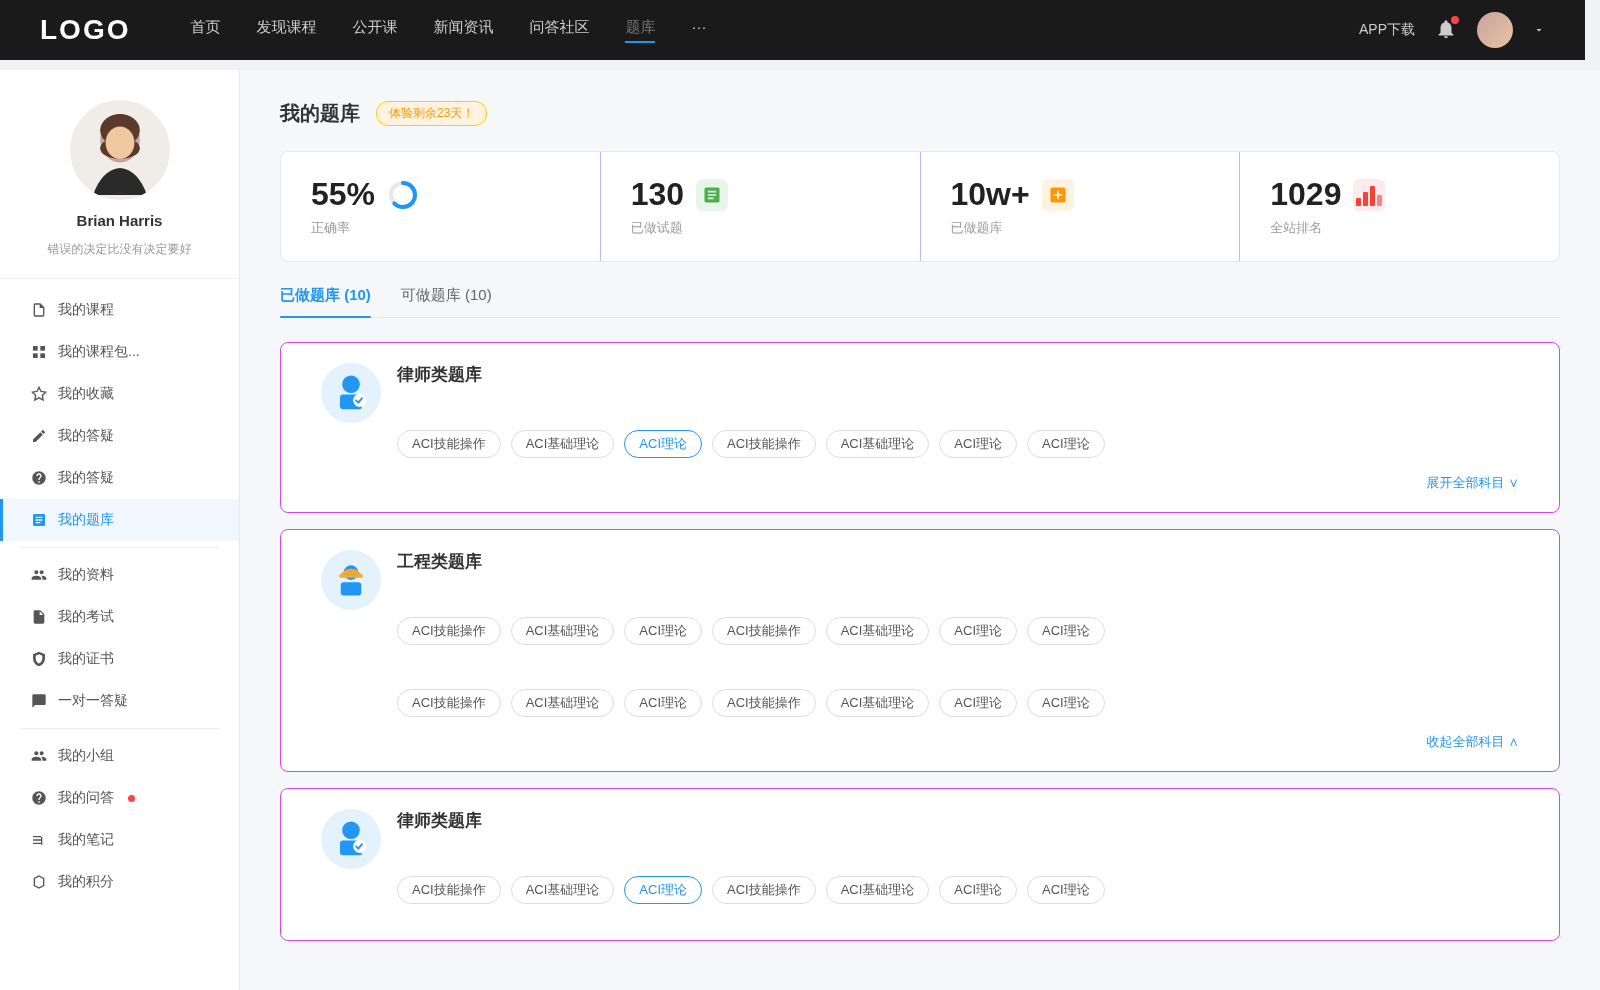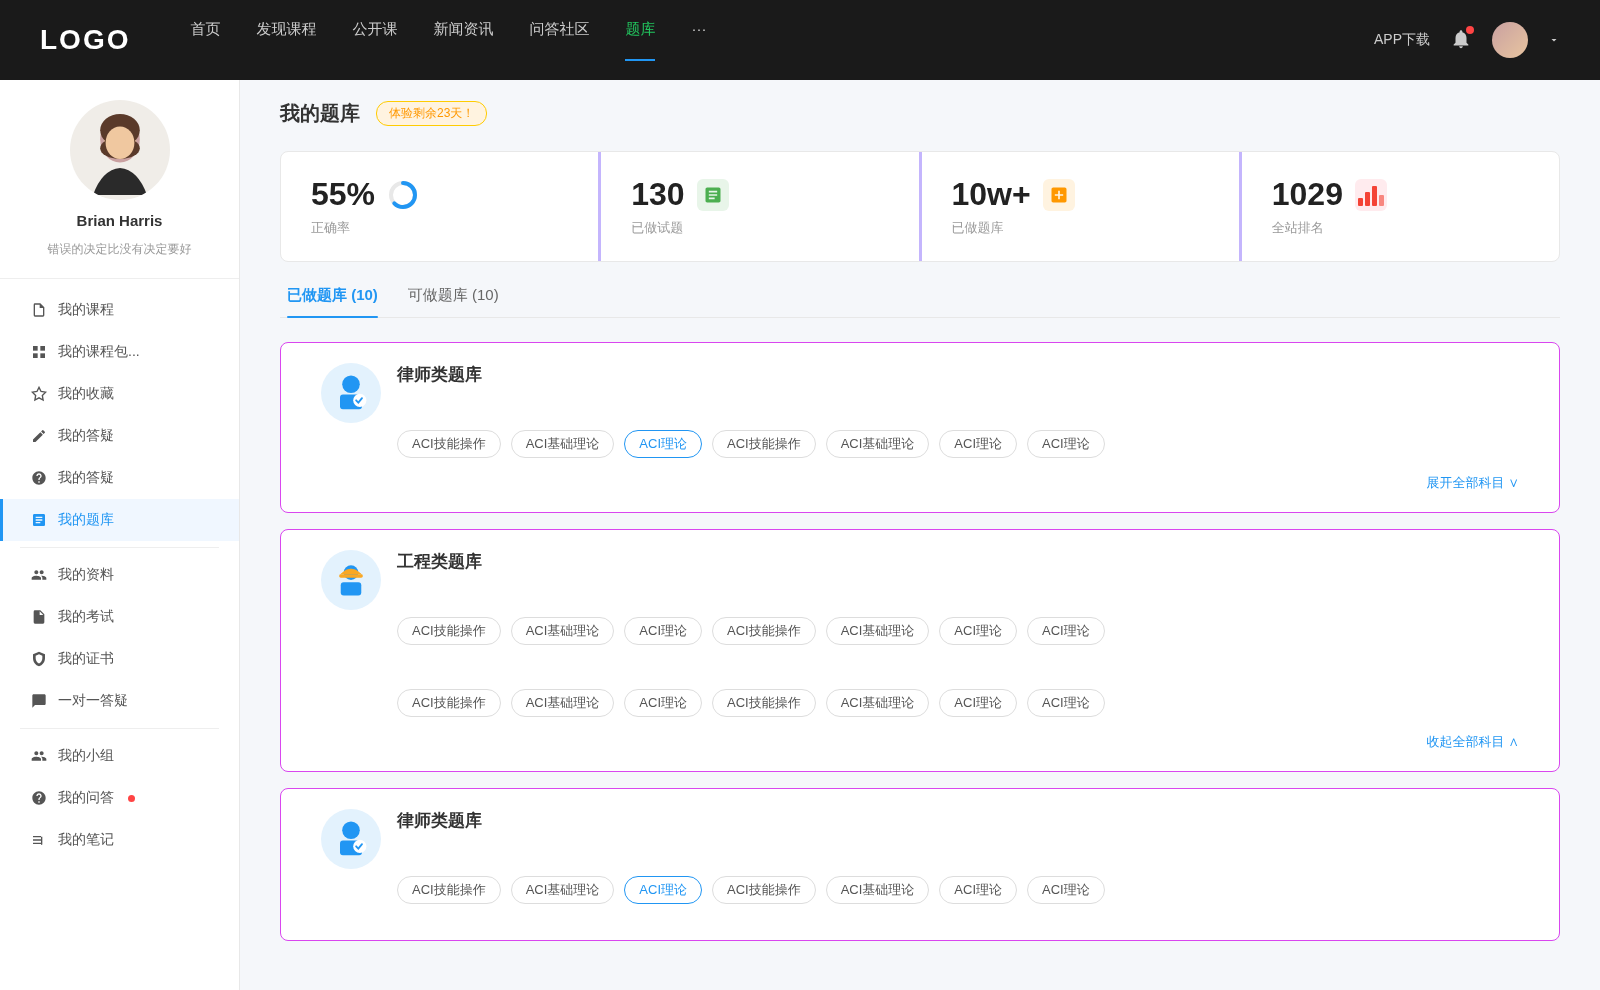--- a/index.html
+++ b/index.html
@@ -1,26 +1,26 @@
 <!DOCTYPE html>
 <html><head>
   <meta charset="utf-8">
   <style>
     * { box-sizing: border-box; margin: 0; padding: 0; }
     body { font-family: 'PingFang SC', 'Microsoft YaHei', sans-serif; background: #f0f2f5; color: #333; }
 
     
     .navbar {
       background: #1a1a1a;
-      height: 80px;
+      height: 60px;
       display: flex;
       align-items: center;
       padding: 0 40px;
       position: fixed;
-      top: 0; left: 0; right: 0;
+      top: 0; left: 0; right: 15px;
       z-index: 100;
     }
     .navbar-logo {
       color: white;
       font-size: 28px;
       font-weight: bold;
       letter-spacing: 2px;
       margin-right: 60px;
     }
     .navbar-nav {
@@ -29,23 +29,23 @@
       gap: 36px;
       flex: 1;
     }
     .navbar-nav a {
       color: #ccc;
       text-decoration: none;
       font-size: 15px;
       cursor: pointer;
     }
     .navbar-nav a.active {
-      color: #22c55e;
+      color: #737373;
       border-bottom: 2px solid #2196f3;
-      padding-bottom: 20px;
+      padding-bottom: 4px;
     }
     .navbar-right {
       display: flex;
       align-items: center;
       gap: 20px;
       color: #ccc;
       font-size: 14px;
     }
     .app-download {
       color: #ccc;
@@ -214,21 +214,21 @@
       display: flex;
       background: #fff;
       border-radius: 8px;
       margin-bottom: 24px;
       overflow: hidden;
       border: 1px solid #e8e8e8;
     }
     .stat-card {
       flex: 1;
       padding: 24px 30px;
-      border-right: 3px solid #c4b5fd;
+      border-right: 1px solid #c4b5fd;
       display: flex;
       flex-direction: column;
       gap: 6px;
     }
     .stat-card:last-child { border-right: none; }
     .stat-top {
       display: flex;
       align-items: center;
       gap: 12px;
     }
@@ -262,21 +262,20 @@
     .tab-item {
       font-size: 15px;
       color: #666;
       cursor: pointer;
       padding-bottom: 12px;
       position: relative;
     }
     .tab-item.active {
       color: #2196f3;
       font-weight: 600;
-      margin-left: 7px;
     }
     .tab-item.active::after {
       content: '';
       position: absolute;
       bottom: -1px; left: 0; right: 0;
       height: 2px;
       background: #2196f3;
       border-radius: 2px;
     }
 
@@ -541,20 +540,28 @@
         <div class="dot-badge"></div>
       </li>
       <li class="sidebar-item">
         <span class="sidebar-icon">
           <svg width="16" height="16" viewBox="0 0 24 24" fill="currentColor">
               <path d="M3 18h12v-2H3v2zm0-5h12v-2H3v2zm0-7v2h12V6H3zm14 9.67V7h-2v11.67l1 1 1-1z"></path>
             </svg>
         </span>
         <span>我的笔记</span>
       </li>
+      <li class="sidebar-item">
+        <span class="sidebar-icon">
+          <svg width="16" height="16" viewBox="0 0 24 24" fill="currentColor">
+              <path d="M12 2L4 6v12l8 4 8-4V6l-8-4zm6 14.8l-6 3-6-3V7.2l6-3 6 3v9.6z"></path>
+            </svg>
+        </span>
+        <span>我的积分</span>
+      </li>
     </ul>
   </aside>
 
   <main class="content">
 
     <div class="page-header">
       <span class="page-title">我的题库</span>
       <span class="trial-badge">体验剩余23天！</span>
     </div>
 

